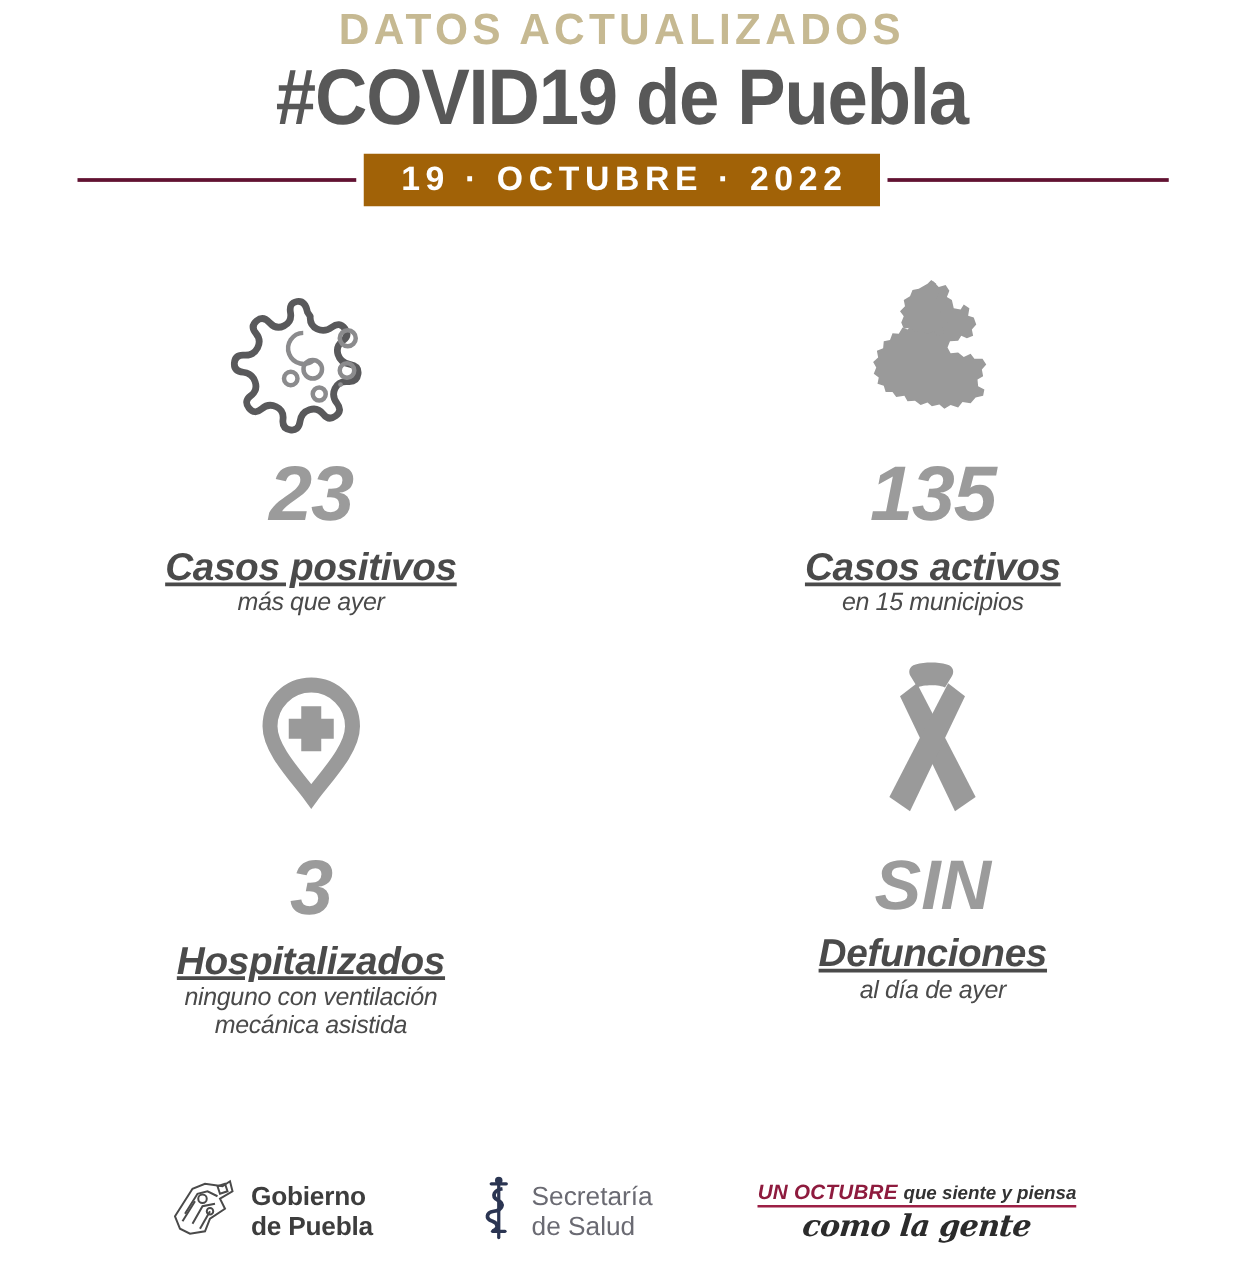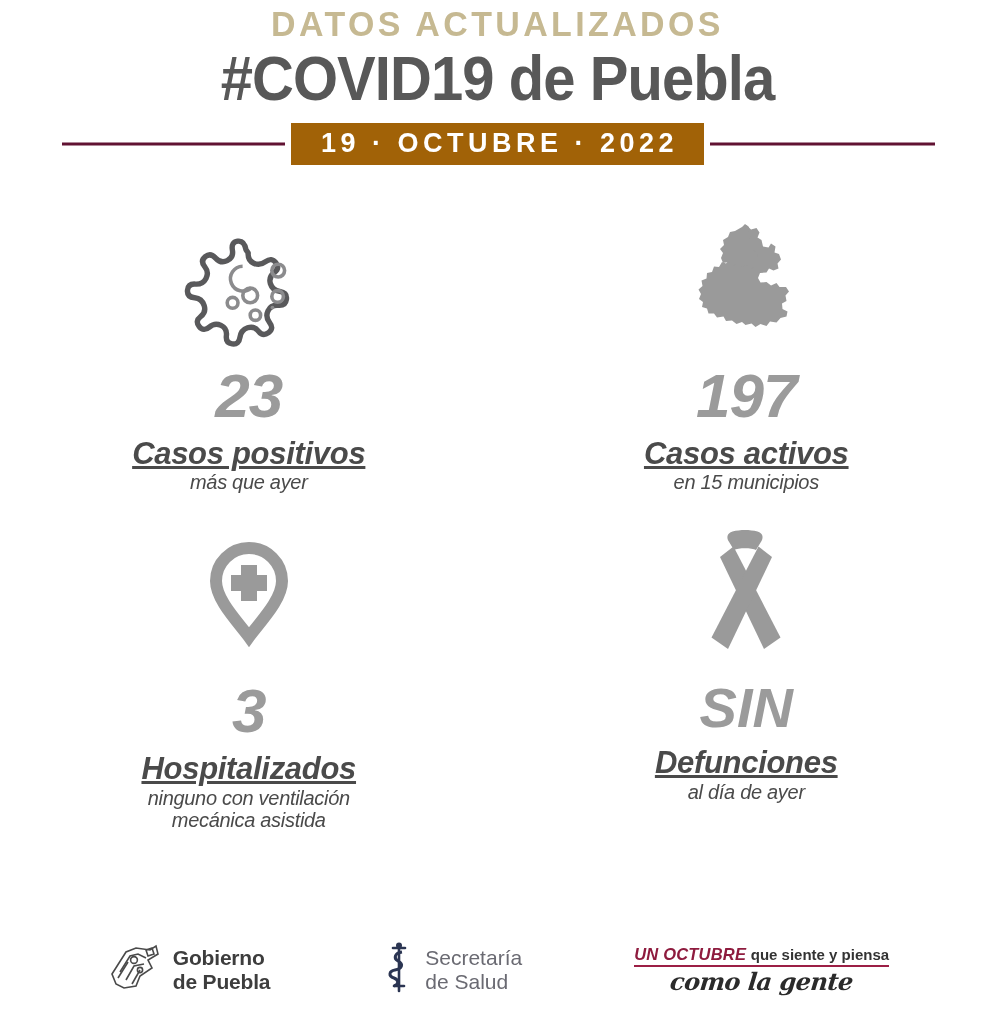--- a/index.html
+++ b/index.html
@@ -133,21 +133,21 @@
 
   
   .footer {
     position: absolute;
     left: 0;
     right: 0;
     bottom: 24px;
     display: flex;
     align-items: center;
     justify-content: center;
-    gap: 112px;
+    gap: 84px;
   }
   .logo {
     display: flex;
     align-items: center;
     gap: 9px;
   }
   .logo-text {
     text-align: left;
     line-height: 1.14;
   }
@@ -175,20 +175,21 @@
     display: inline-block;
   }
   .slogan-strong {
     font-weight: bold;
     font-style: italic;
     color: #8e1b3e;
     letter-spacing: 0.2px;
   }
   .slogan-rest {
     font-weight: bold;
+    font-style: italic;
     color: #333333;
     font-size: 15px;
   }
   .slogan-line2 {
     margin-top: 3px;
     font-family: "DejaVu Serif", serif;
     font-style: italic;
     font-weight: bold;
     font-size: 24px;
     color: #2b2b2b;
@@ -261,21 +262,21 @@
     <div class="stat-sub">más que ayer</div>
   </div>
 
   <div class="cell r1">
     <div class="icon-wrap">
       <svg width="120" height="130" viewBox="0 0 120 130" aria-hidden="true">
         <path fill="#9a9a9a" d="M60.5 4 l4.5 4.5 l5.5 -1.5 l3 4.5 l-2 5 l4 2.5 l1.5 6.5 l5.5 1 l2.5 -4 l4.5 3 l-1 6 l4.5 1.5 l2 5.5 l-3.5 4 l1 5 l-5 2 l-4.5 -2 l-2.5 4 l-6.5 0.5 l-2 5 l2.5 4.5 l6 -0.5 l4.5 3.5 l5.5 -2.5 l3 4 l6.5 0 l3 4.5 l-3.5 4 l1 5.5 l-4.5 2.5 l0.5 5.5 l5 2.5 l-1 5 l-6 1.5 l-4 4.5 l-6.5 -1 l-3.5 4.5 l-6 -2 l-5 3 l-4 -3.5 l-6 1.5 l-3.5 -3 l-5.5 2 l-4.5 -3.5 l-6 0.5 l-2.5 -4.5 l-6.5 1 l-3 -4 l-5.5 0 l-1.5 -5 l-5 -1.5 l1 -5 l-4 -3 l2 -5 l-2.5 -4.5 l4 -3.5 l-1 -5.5 l5 -2 l0.5 -5.5 l5 -1 l2 -5.5 l5 0.5 l3 -5 l4 1.5 l3.5 -4 l-1 -5 l4 -3 l0.5 -5 l5 -2 l1 -5.5 Z"></path>
         <path fill="#9a9a9a" d="M56 6 l3 -3 l4 3 l-1 5 l3 3 l-2 5 l4 4 l-1 6 l5 2 l1 6 l-4 3 l1 6 l-5 2 l-3 -4 l-6 2 l-4 -3 l-5 2 l-3 -4 l-6 1 l-2 -5 l2 -5 l-3 -4 l4 -4 l-1 -5 l5 -3 l2 -5 l5 -1 Z"></path>
       </svg>
     </div>
-    <div class="stat-number">197</div>
+    <div class="stat-number">135</div>
     <div class="stat-main">Casos activos</div>
     <div class="stat-sub">en 15 municipios</div>
   </div>
 
   <div class="cell r2">
     <div class="icon-wrap">
       <svg width="110" height="132" viewBox="0 0 110 132" aria-hidden="true">
         <path fill="none" stroke="#9a9a9a" stroke-width="12" d="M55 14 a33 33 0 0 1 33 33 c0 19 -22 41 -33 56 c-11 -15 -33 -37 -33 -56 a33 33 0 0 1 33 -33 z"></path>
         <path fill="#9a9a9a" d="M47 31 h16 v10 h10 v16 h-10 v10 h-16 v-10 h-10 v-16 h10 z"></path>
       </svg>

